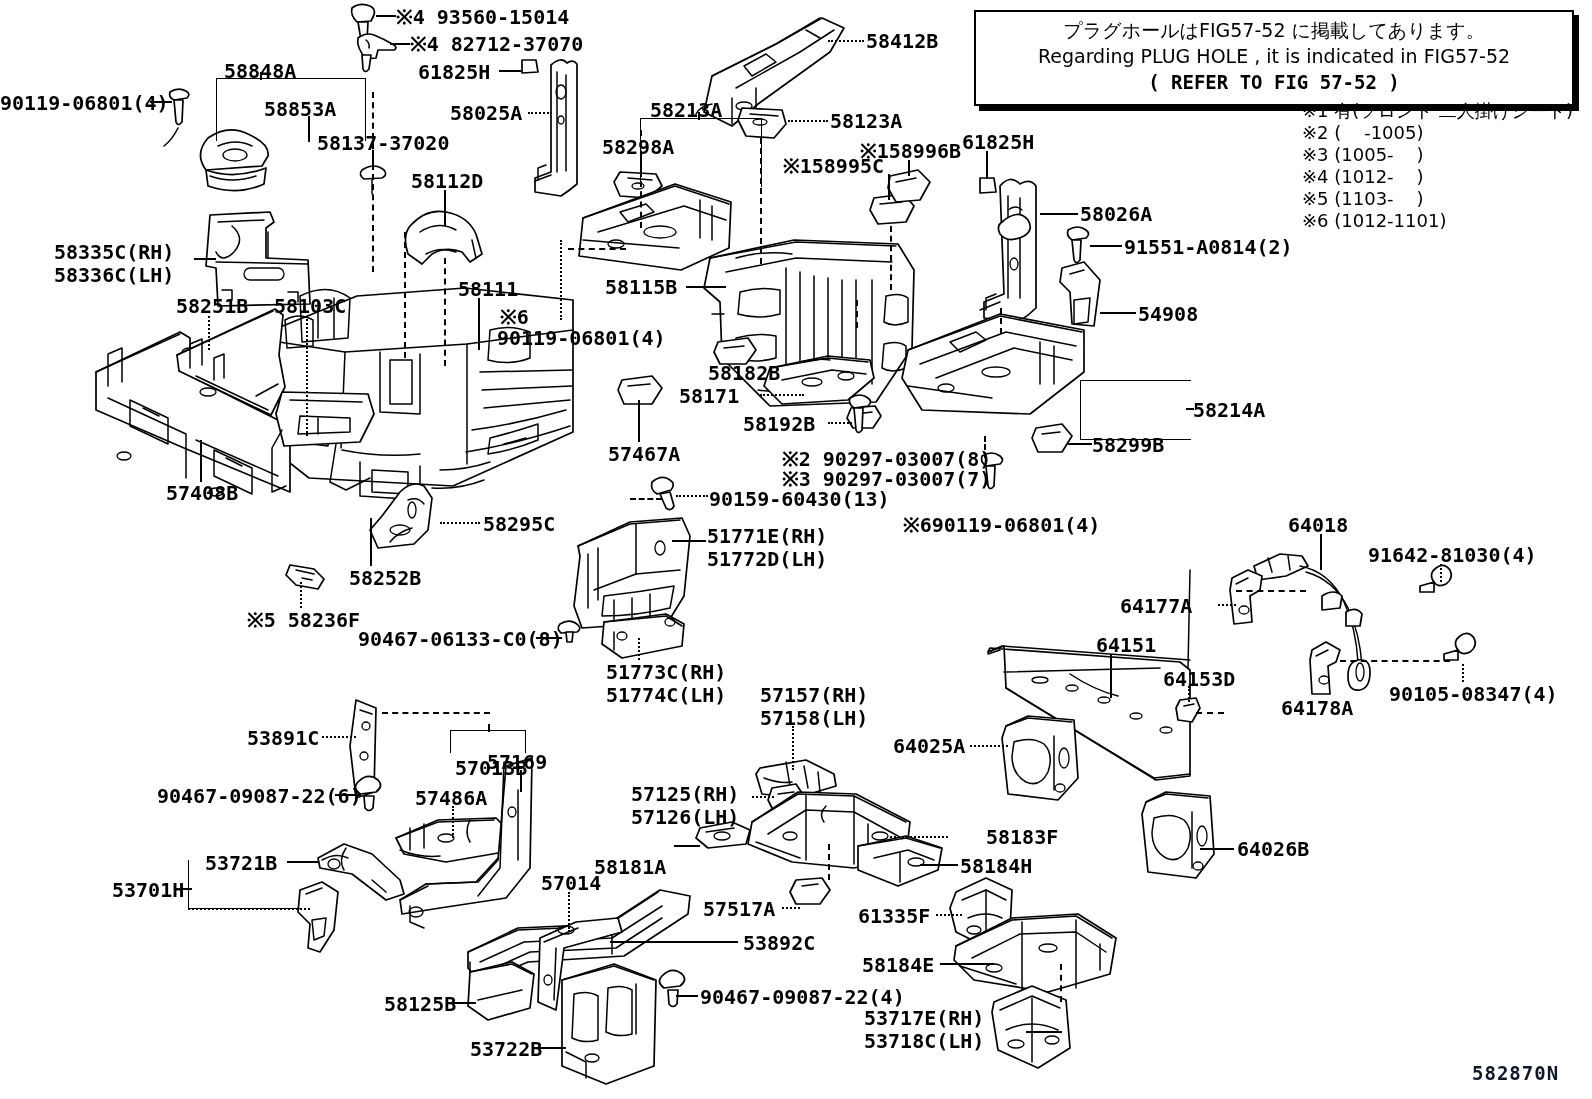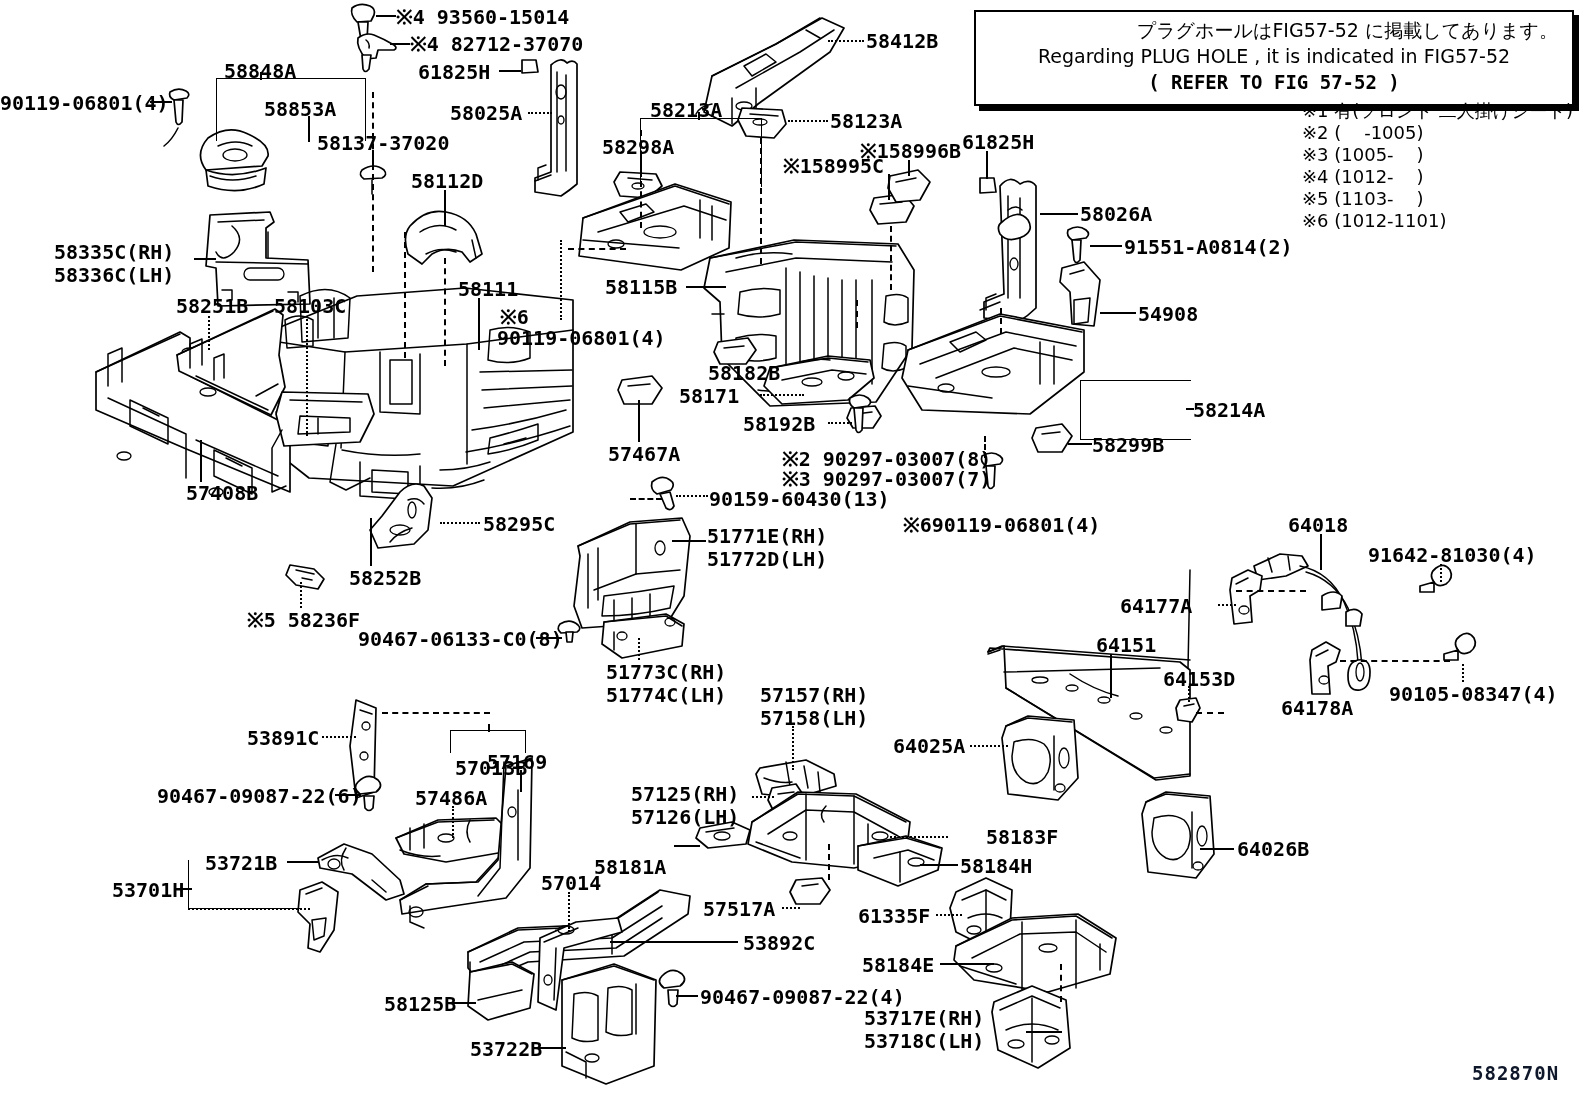--- a/index.html
+++ b/index.html
@@ -33,21 +33,21 @@
   
   #notebox{
     position:absolute;
     box-sizing:border-box;
     border:2px solid #000;
     box-shadow:5px 5px 0 #000;
     background:#fff;
     text-align:center;
     padding:6px 14px 8px 14px;
   }
-  #notebox .n1{font-family:"DejaVu Sans","Liberation Sans",sans-serif;font-size:19px;line-height:25px;white-space:pre;text-align:right;}
+  #notebox .n1{font-family:"DejaVu Sans","Liberation Sans",sans-serif;font-size:19px;line-height:25px;white-space:pre;}
   #notebox .n2{font-family:"DejaVu Sans","Liberation Sans",sans-serif;font-size:19px;line-height:26px;white-space:pre;}
   #notebox .n3{font-family:"DejaVu Sans Mono","Liberation Mono",monospace;font-weight:bold;font-size:19px;line-height:27px;white-space:pre;}
   #legend{position:absolute;}
   #legend div{
     font-family:"DejaVu Sans","Liberation Sans",sans-serif;
     font-size:18px;line-height:22px;white-space:pre;color:#000;
   }
   #figid{
     position:absolute;
     font-family:"DejaVu Sans Mono","Liberation Mono",monospace;
@@ -807,21 +807,21 @@
       <div class="lbl" style="left: 450px; top: 102px; text-align: right;">58025A</div>
       <div class="lbl" style="left: 317px; top: 132px;">58137-37020</div>
       <div class="lbl" style="left: 411px; top: 170px;">58112D</div>
       <div class="lbl" style="left: 54px; top: 241px;">58335C(RH)</div>
       <div class="lbl" style="left: 54px; top: 264px;">58336C(LH)</div>
       <div class="lbl" style="left: 176px; top: 295px;">58251B</div>
       <div class="lbl" style="left: 274px; top: 295px;">58103C</div>
       <div class="lbl" style="left: 458px; top: 278px;">58111</div>
       <div class="lbl" style="left: 500px; top: 306px;">※6</div>
       <div class="lbl" style="left: 497px; top: 327px;">90119-06801(4)</div>
-      <div class="lbl" style="left: 166px; top: 482px; margin-left: 20px;">57408B</div>
+      <div class="lbl" style="left: 166px; top: 482px;">57408B</div>
       <div class="lbl" style="left: 483px; top: 513px;">58295C</div>
       <div class="lbl" style="left: 349px; top: 567px;">58252B</div>
       <div class="lbl" style="left: 247px; top: 609px;">※5 58236F</div>
       <div class="lbl" style="left: 358px; top: 628px;">90467-06133-C0(8)</div>
       <div class="lbl" style="left: 866px; top: 30px;">58412B</div>
       <div class="lbl" style="left: 650px; top: 99px;">58213A</div>
       <div class="lbl" style="left: 830px; top: 110px;">58123A</div>
       <div class="lbl" style="left: 602px; top: 136px;">58298A</div>
       <div class="lbl" style="left: 860px; top: 140px;">※158996B</div>
       <div class="lbl" style="left: 962px; top: 131px;">61825H</div>

